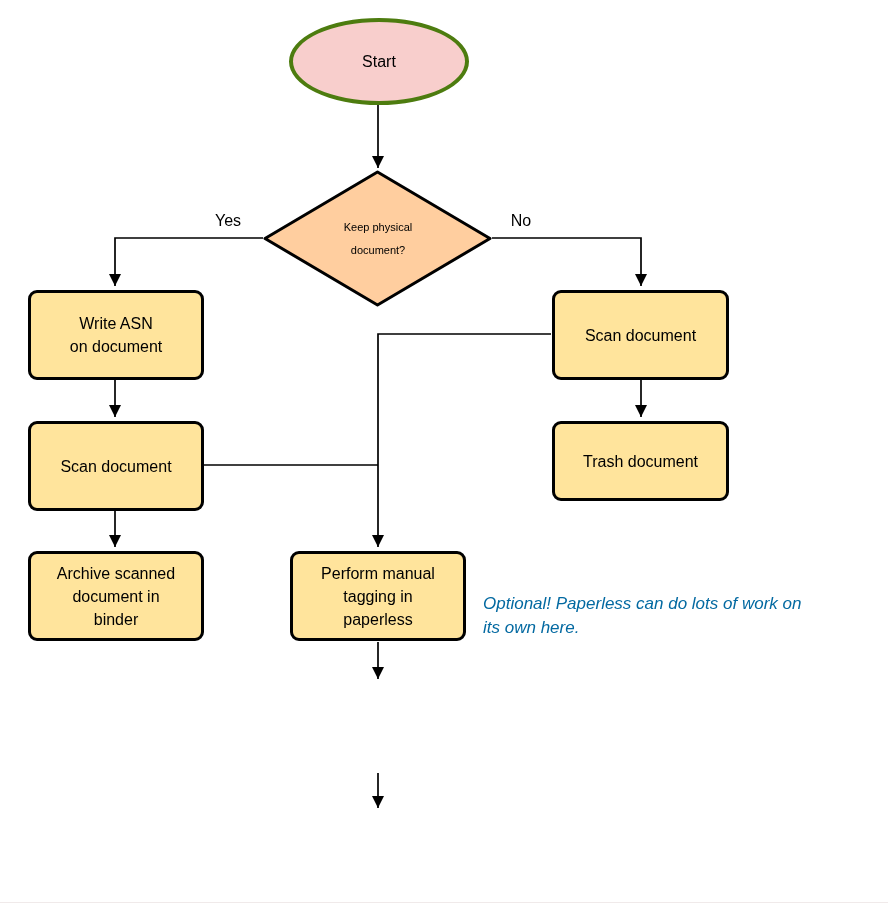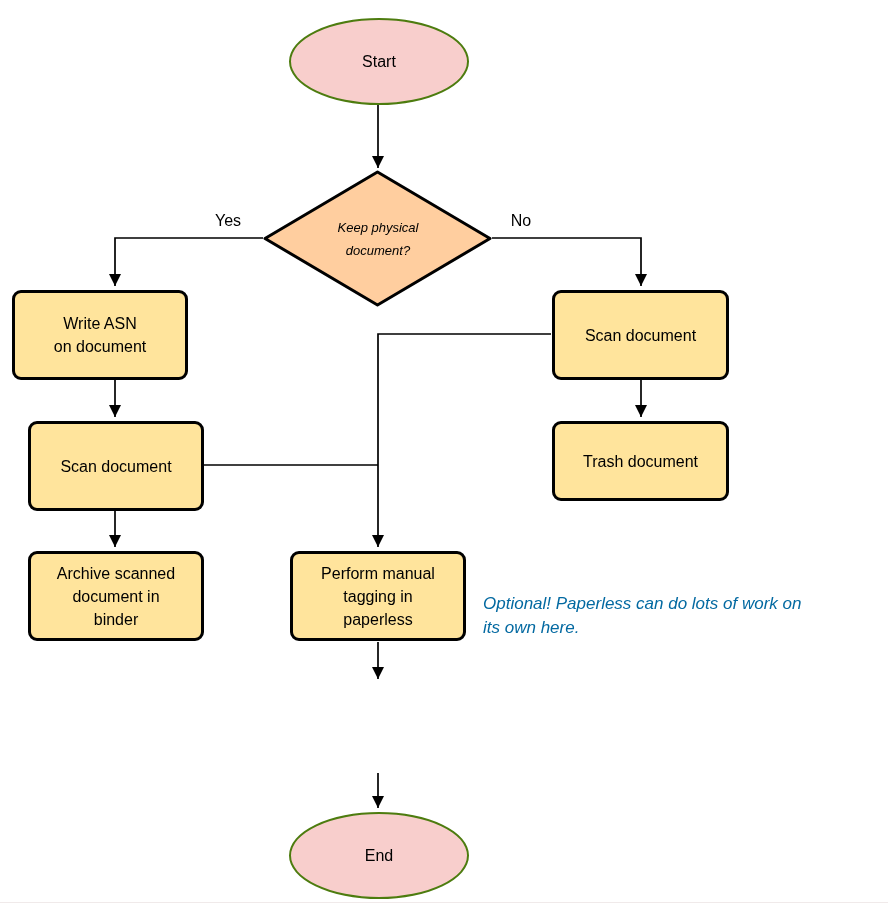--- a/index.html
+++ b/index.html
@@ -32,34 +32,33 @@
     font-size: 16px;
     line-height: 23px;
     white-space: pre-line;
     box-sizing: border-box;
   }
   .process {
     border: 3px solid #000000;
     border-radius: 9px;
   }
   .terminal {
-    border: 2px solid #4d7c0f;
+    border: 4px solid #4d7c0f;
     border-radius: 50%;
   }
   .diamond-label {
     position: absolute;
     display: flex;
     align-items: center;
     justify-content: center;
     text-align: center;
     color: #000000;
-    font-size: 13px;
+    font-size: 11px;
     line-height: 23px;
     white-space: pre-line;
-    font-style: italic;
   }
   .edge-label {
     position: absolute;
     color: #000000;
     font-size: 16px;
     text-align: center;
   }
   .annotation {
     position: absolute;
     color: #0369a1;
@@ -118,21 +117,21 @@
   <div class="node terminal" style="left: 289px; top: 18px; width: 180px; height: 87px; background-color: rgb(248, 206, 204);">
     <span>Start</span>
   </div>
 
   <div class="diamond-label" style="left:278px; top:211px; width:200px; height:55px;">Keep physical
 document?</div>
 
   <div class="edge-label" style="left:204px; top:212px; width:48px;">Yes</div>
   <div class="edge-label" style="left:498px; top:212px; width:46px;">No</div>
 
-  <div class="node process" style="left: 12px; top: 290px; width: 176px; height: 90px; background-color: rgb(255, 228, 156);">
+  <div class="node process" style="left: 28px; top: 290px; width: 176px; height: 90px; background-color: rgb(255, 228, 156);">
     <span>Write ASN
 on document</span>
   </div>
 
   <div class="node process" style="left: 28px; top: 421px; width: 176px; height: 90px; background-color: rgb(255, 228, 156);">
     <span>Scan document</span>
   </div>
 
   <div class="node process" style="left: 28px; top: 551px; width: 176px; height: 90px; background-color: rgb(255, 228, 156); justify-content: center;">
     <span>Archive scanned
@@ -151,18 +150,15 @@
   <div class="node process" style="left: 290px; top: 551px; width: 176px; height: 90px; background-color: rgb(255, 228, 156);">
     <span>Perform manual
 tagging in
 paperless</span>
   </div>
 
   <div class="annotation" style="left:483px; top:592px; width:402px;">Optional! Paperless can do lots of work on
 its own here.</div>
 
 
-  <div class="node terminal" style="left: 289px; top: 812px; width: 180px; height: 87px; background-color: rgb(248, 206, 204);">
-    <span>End</span>
-  </div>
 
   <div class="bottom-rule"></div>
 </div>
 
 </body></html>

